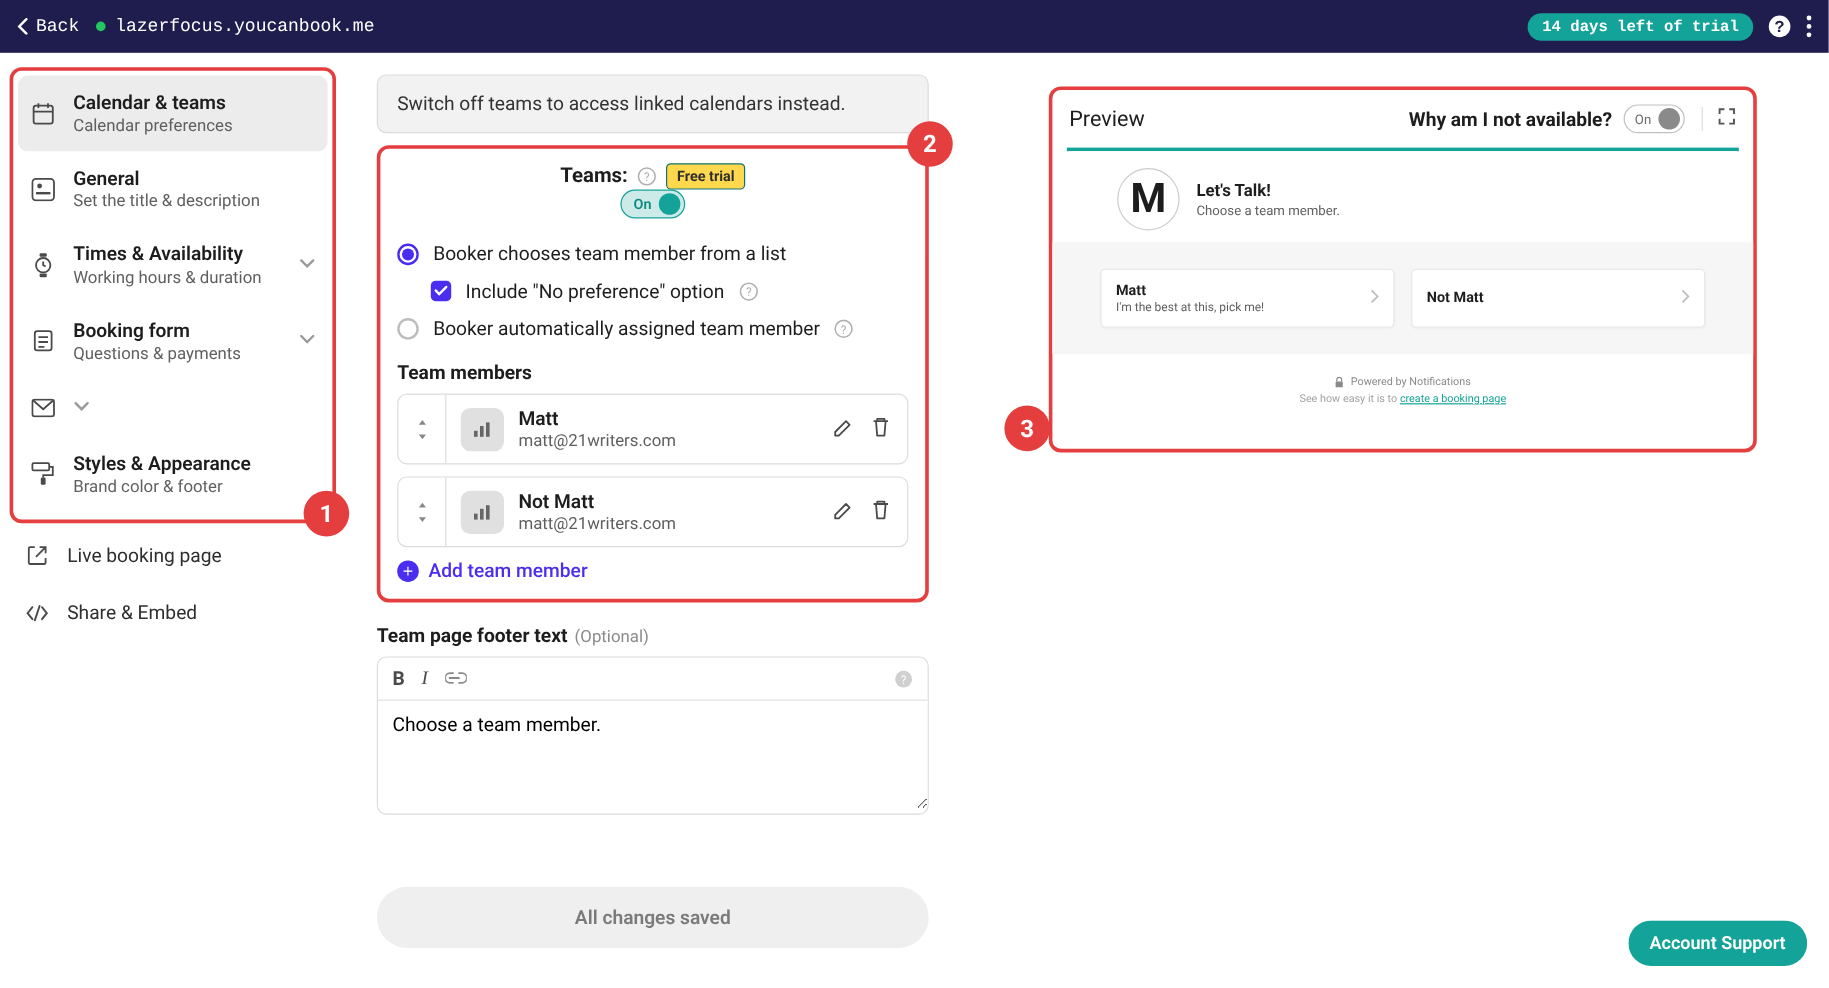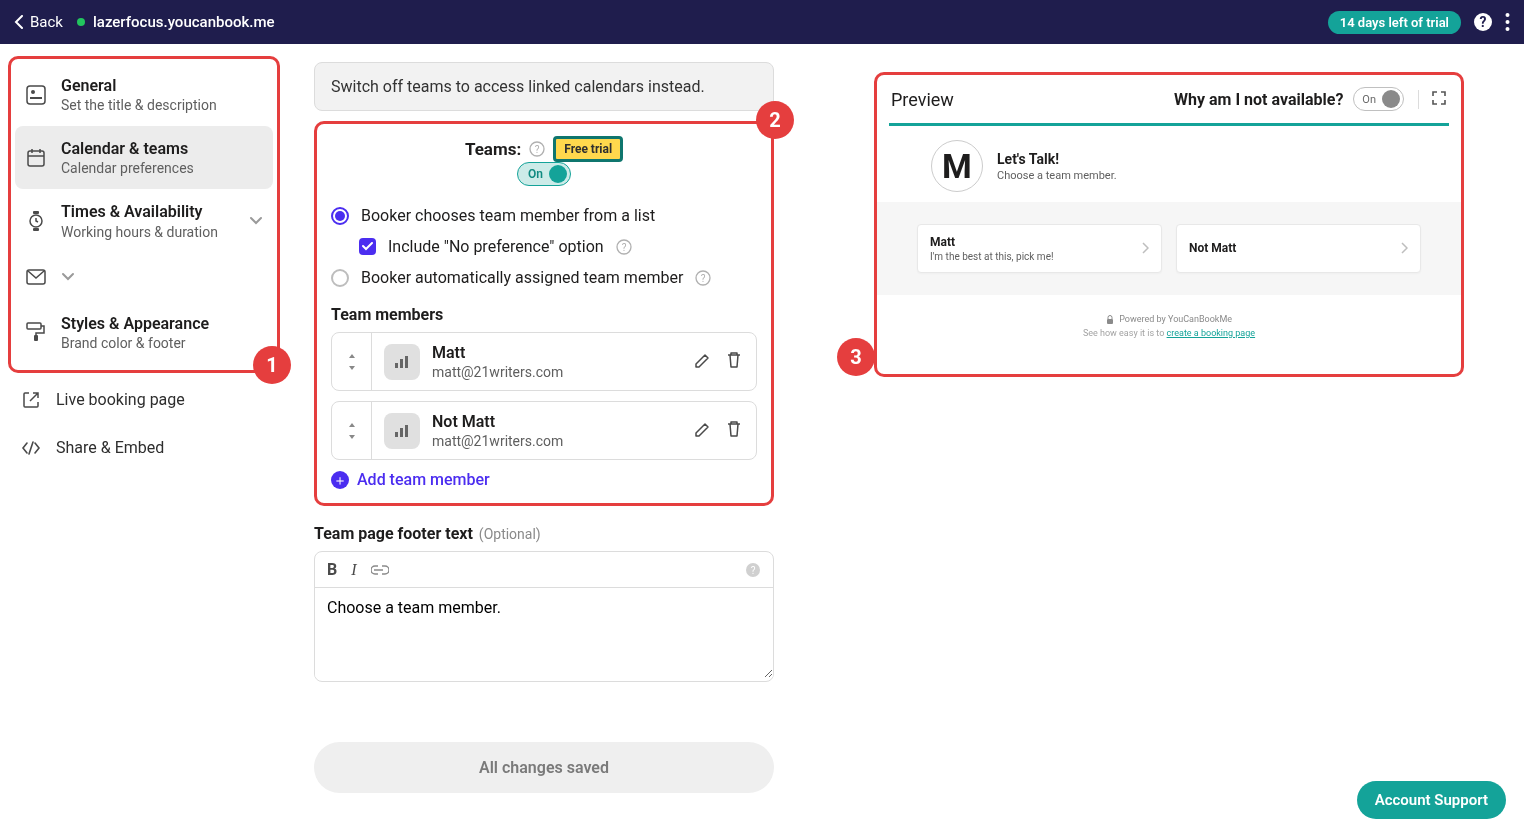--- a/index.html
+++ b/index.html
@@ -28,20 +28,21 @@
   .icon-svg{display:block;}
   
   .topbar{
     background:var(--dark-navy);
     color:#fff;
     height:44px;
     display:flex;
     align-items:center;
     padding:0 14px;
     justify-content:space-between;
+    font-family:Liberation Mono, monospace;
   }
   .tb-left{display:flex;align-items:center;gap:14px;font-size:15px;}
   .tb-back{display:flex;align-items:center;gap:6px;cursor:pointer;}
   .tb-url-wrap{display:flex;align-items:center;gap:8px;}
   .status-dot{width:8px;height:8px;border-radius:50%;background:#22c55e;}
   .tb-url{font-weight:500;}
   .tb-right{display:flex;align-items:center;gap:12px;}
   .trial-badge{
     background:var(--teal);
     border-radius:999px;
@@ -97,21 +98,21 @@
   .teams-section{
     border:3px solid var(--red);border-radius:10px;
     padding:12px 14px 14px;position:relative;
   }
   .teams-header{display:flex;align-items:center;justify-content:space-between;margin-bottom:14px;flex-direction:column;}
   .teams-title-wrap{display:flex;align-items:center;gap:8px;}
   .teams-title{font-weight:700;font-size:17px;}
   .help-icon{color:#b0b0b0;cursor:pointer;display:inline-flex;}
   .free-trial-tag{
     background:var(--yellow);color:#2f2f2f;font-size:12px;font-weight:700;
-    padding:3px 8px;border-radius:4px;border:3px solid #0f766e;
+    padding:3px 8px;border-radius:4px;border:1px solid #0f766e;
   }
   .toggle{
     display:inline-flex;align-items:center;
     background:#ccebe8;border-radius:999px;border:1px solid var(--teal);
     padding:2px 3px 2px 10px;gap:6px;cursor:pointer;
   }
   .toggle.on .tog-label{color:var(--teal-dark);font-size:12px;font-weight:600;}
   .tog-knob{width:18px;height:18px;border-radius:50%;background:var(--teal);}
   .radio-row{display:flex;align-items:center;gap:12px;padding:6px 0;font-size:16px;cursor:pointer;}
   .radio-outer{
@@ -223,21 +224,21 @@
   }
   .powered{
     text-align:center;font-size:9px;color:var(--text-muted2);
     padding:18px 0 0;line-height:1.5;
   }
   .powered .lock{display:inline-flex;vertical-align:middle;margin-right:3px;}
   .powered a{color:var(--teal);text-decoration:underline;cursor:pointer;}
   .powered .l2{color:#a3a3a3;}
   
   .support-btn{
-    position:fixed;right:18px;bottom:4px;
+    position:fixed;right:18px;bottom:18px;
     background:var(--teal);color:#fff;border-radius:999px;
     padding:10px 18px;font-size:15px;font-weight:600;cursor:pointer;
   }
 </style>
 </head>
 <body>
 
 <div class="topbar">
   <div class="tb-left">
     <div class="tb-back">
@@ -267,69 +268,88 @@
         </svg>
     </span>
   </div>
 </div>
 
 <div class="app">
 
   <div class="sidebar">
     <div class="nav-section" style="position:relative;">
 
-      <div class="nav-item">
-        <span class="nav-icon">
-          <svg width="20" height="20" viewBox="0 0 20 20">
-              <rect x="1" y="1" width="18" height="18" rx="3" stroke="#4a4a4a" stroke-width="1.5" fill="none"></rect>
-              <circle cx="7" cy="7" r="2" fill="#4a4a4a"></circle>
-              <rect x="4" y="12" width="12" height="2" fill="#4a4a4a"></rect>
-            </svg>
-        </span>
-        <div class="nav-labels">
-          <div class="nav-title">General</div>
-          <div class="nav-sub">Set the title &amp; description</div>
-        </div>
-      </div>
-
       <div class="nav-item active">
         <span class="nav-icon">
           <svg width="20" height="20" viewBox="0 0 20 20">
               <rect x="2" y="3" width="16" height="15" rx="2" stroke="#4a4a4a" stroke-width="1.5" fill="none"></rect>
               <line x1="2" y1="8" x2="18" y2="8" stroke="#4a4a4a" stroke-width="1.5"></line>
               <line x1="6" y1="1" x2="6" y2="5" stroke="#4a4a4a" stroke-width="1.5"></line>
               <line x1="14" y1="1" x2="14" y2="5" stroke="#4a4a4a" stroke-width="1.5"></line>
             </svg>
         </span>
         <div class="nav-labels">
           <div class="nav-title">Calendar &amp; teams</div>
           <div class="nav-sub">Calendar preferences</div>
         </div>
       </div>
 
       <div class="nav-item">
         <span class="nav-icon">
+          <svg width="20" height="20" viewBox="0 0 20 20">
+              <rect x="1" y="1" width="18" height="18" rx="3" stroke="#4a4a4a" stroke-width="1.5" fill="none"></rect>
+              <circle cx="7" cy="7" r="2" fill="#4a4a4a"></circle>
+              <rect x="4" y="12" width="12" height="2" fill="#4a4a4a"></rect>
+            </svg>
+        </span>
+        <div class="nav-labels">
+          <div class="nav-title">General</div>
+          <div class="nav-sub">Set the title &amp; description</div>
+        </div>
+      </div>
+
+      <div class="nav-item">
+        <span class="nav-icon">
           <svg width="20" height="22" viewBox="0 0 20 22">
               <circle cx="10" cy="11" r="6" stroke="#4a4a4a" stroke-width="1.5" fill="none"></circle>
               <rect x="7" y="1" width="6" height="3" rx="1" fill="#4a4a4a"></rect>
               <rect x="7" y="18" width="6" height="3" rx="1" fill="#4a4a4a"></rect>
               <path d="M10 8v3l2 1" stroke="#4a4a4a" stroke-width="1.5" fill="none"></path>
             </svg>
         </span>
         <div class="nav-labels">
           <div class="nav-title">Times &amp; Availability</div>
           <div class="nav-sub">Working hours &amp; duration</div>
         </div>
         <span class="nav-chevron">
           <svg width="14" height="10" viewBox="0 0 14 10">
               <path d="M2 2l5 5 5-5" stroke="#9a9a9a" stroke-width="2" fill="none" stroke-linecap="round"></path>
             </svg>
         </span>
       </div>
 
+      <div class="nav-item">
+        <span class="nav-icon">
+          <svg width="20" height="20" viewBox="0 0 20 20">
+              <rect x="3" y="2" width="14" height="16" rx="2" stroke="#4a4a4a" stroke-width="1.5" fill="none"></rect>
+              <line x1="6" y1="7" x2="14" y2="7" stroke="#4a4a4a" stroke-width="1.5"></line>
+              <line x1="6" y1="11" x2="14" y2="11" stroke="#4a4a4a" stroke-width="1.5"></line>
+              <line x1="6" y1="15" x2="11" y2="15" stroke="#4a4a4a" stroke-width="1.5"></line>
+            </svg>
+        </span>
+        <div class="nav-labels">
+          <div class="nav-title">Booking form</div>
+          <div class="nav-sub">Questions &amp; payments</div>
+        </div>
+        <span class="nav-chevron">
+          <svg width="14" height="10" viewBox="0 0 14 10">
+              <path d="M2 2l5 5 5-5" stroke="#9a9a9a" stroke-width="2" fill="none" stroke-linecap="round"></path>
+            </svg>
+        </span>
+      </div>
 
       <div class="nav-item">
         <span class="nav-icon">
           <svg width="20" height="16" viewBox="0 0 20 16">
               <rect x="1" y="1" width="18" height="14" rx="2" stroke="#4a4a4a" stroke-width="1.5" fill="none"></rect>
               <path d="M2 2l8 7 8-7" stroke="#4a4a4a" stroke-width="1.5" fill="none"></path>
             </svg>
         </span>
         <span class="nav-chevron">
           <svg width="14" height="10" viewBox="0 0 14 10">
@@ -583,21 +603,21 @@
             </div>
           </div>
           <div class="powered">
             <div>
               <span class="lock">
                 <svg width="8" height="9" viewBox="0 0 8 9">
                     <rect x="1" y="4" width="6" height="5" rx="1" fill="#8a8a8a"></rect>
                     <path d="M2 4V2.5a2 2 0 014 0V4" stroke="#8a8a8a" fill="none"></path>
                   </svg>
               </span>
-              <span>Powered by YouCanBookMe</span>
+              <span>Powered by Notifications</span>
             </div>
             <div class="l2">
               <span>See how easy it is to </span><a>create a booking page</a>
             </div>
           </div>
         </div>
       </div>
     </div>
   </div>
 </div>

